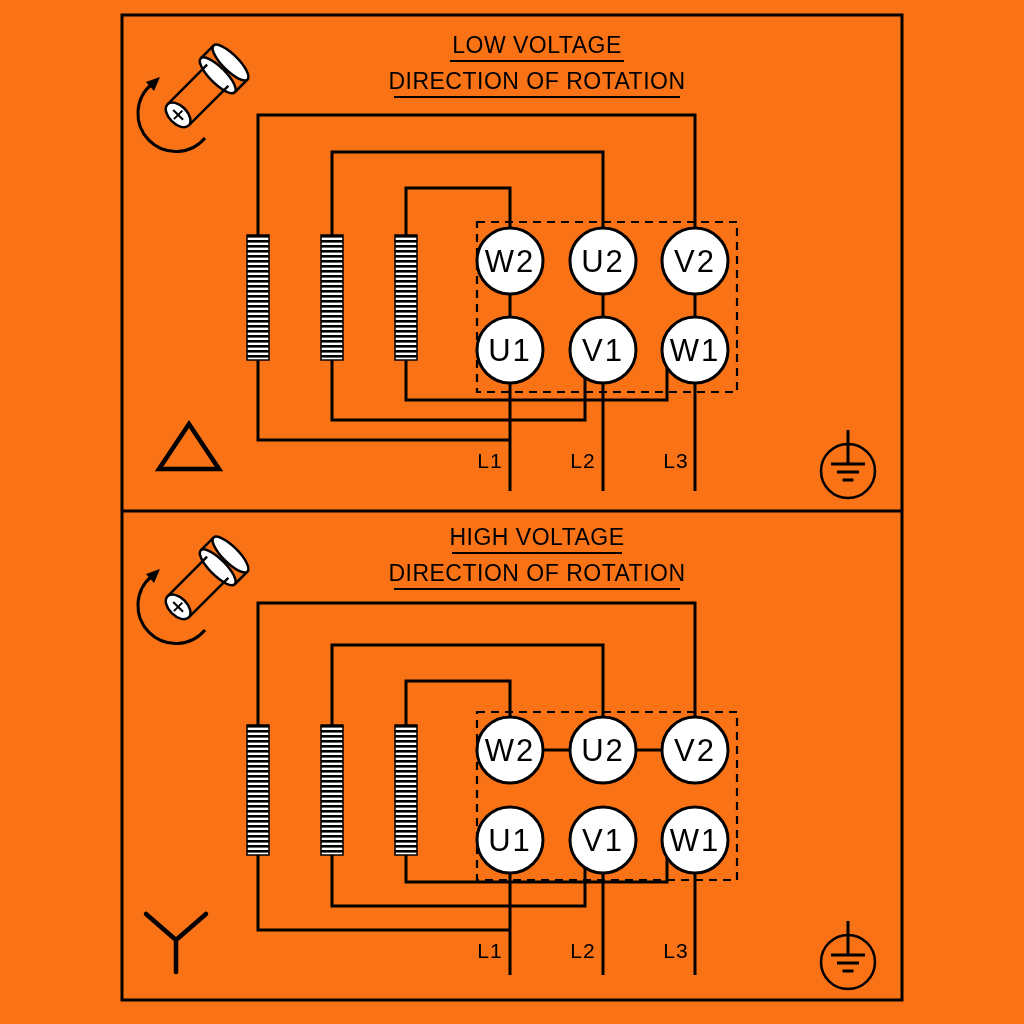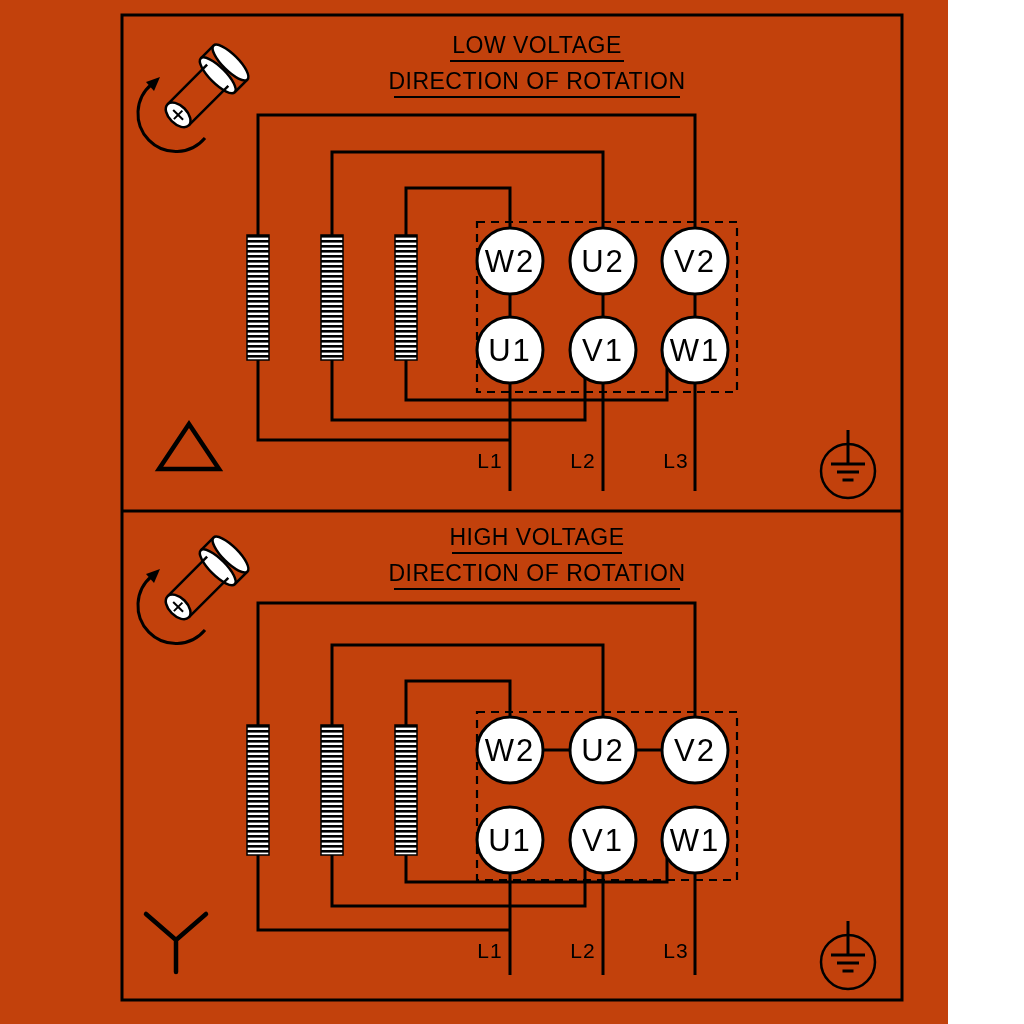--- a/index.html
+++ b/index.html
@@ -1,16 +1,16 @@
 <!DOCTYPE html>
 <html><head>
 <meta charset="utf-8">
 <style>
   html,body{margin:0;padding:0;background:#ffffff;}
-  .page{width:948px;height:1024px;position:relative;background:#c2410c;overflow:hidden;}
+  .page{width:1024px;height:1024px;position:relative;background:#f97316;overflow:hidden;}
   svg text{font-family:"Liberation Sans","DejaVu Sans",sans-serif;fill:#000;}
   .title-text{font-size:23px;letter-spacing:.5px;}
   .terminal-text{font-size:31px;letter-spacing:2px;}
   .line-label{font-size:21px;letter-spacing:1px;}
   .wire{stroke:#000;stroke-width:3;fill:none;}
   .sym{stroke:#000;stroke-width:4.5;fill:none;stroke-linecap:round;}
 </style>
 </head>
 <body>
 

